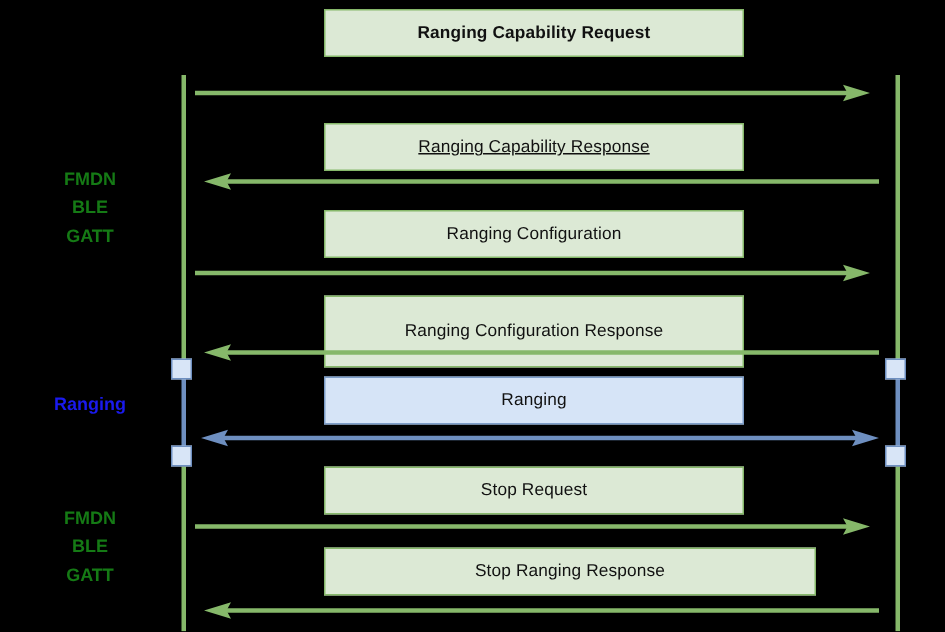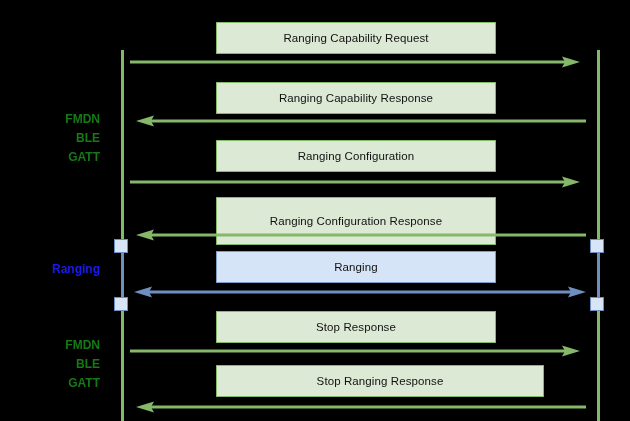--- a/index.html
+++ b/index.html
@@ -60,21 +60,21 @@
   
   .arrow {
     position: absolute;
     height: 12px;
   }
   .arrow svg { display: block; }
 
   
   .sidelabel {
     position: absolute;
-    text-align: right;
+    text-align: center;
     font-size: 12px;
     font-weight: bold;
     line-height: 19px;
     white-space: pre-line;
   }
   .sidelabel.green { color: #157a15; }
   .sidelabel.blue  { color: #1a1aee; }
 </style>
 </head>
 <body>
@@ -97,29 +97,29 @@
   <div class="sidelabel green" style="left:20px; top:110px; width:80px;">FMDN
 BLE
 GATT</div>
 
   <div class="sidelabel blue" style="left:20px; top:260px; width:80px;">Ranging</div>
 
   <div class="sidelabel green" style="left:20px; top:336px; width:80px;">FMDN
 BLE
 GATT</div>
 
-  <div class="msgbox green" style="left:216px; top:22px; width:280px; height:32px;">Ranging Capability Request</div>
+  <div class="msgbox green" style="left:216px; top:6px; width:280px; height:32px;font-weight:bold;">Ranging Capability Request</div>
   <div class="arrow" style="left:130px; top:56px; width:450px;">
     <svg width="450" height="12" viewBox="0 0 450 12">
       <line x1="0" y1="6" x2="438" y2="6" stroke="#86b86a" stroke-width="3"></line>
       <polygon points="450,6 432,0.5 435,6 432,11.5" fill="#86b86a"></polygon>
     </svg>
   </div>
 
-  <div class="msgbox green" style="left:216px; top:82px; width:280px; height:32px;">Ranging Capability Response</div>
+  <div class="msgbox green" style="left:216px; top:82px; width:280px; height:32px;text-decoration:underline;">Ranging Capability Response</div>
   <div class="arrow" style="left:136px; top:115px; width:450px;">
     <svg width="450" height="12" viewBox="0 0 450 12">
       <line x1="12" y1="6" x2="450" y2="6" stroke="#86b86a" stroke-width="3"></line>
       <polygon points="0,6 18,0.5 15,6 18,11.5" fill="#86b86a"></polygon>
     </svg>
   </div>
 
   <div class="msgbox green" style="left:216px; top:140px; width:280px; height:32px;">Ranging Configuration</div>
   <div class="arrow" style="left:130px; top:176px; width:450px;">
     <svg width="450" height="12" viewBox="0 0 450 12">
@@ -138,21 +138,21 @@
 
   <div class="msgbox blue" style="left:216px; top:251px; width:280px; height:32px;">Ranging</div>
   <div class="arrow" style="left:134px; top:286px; width:452px;">
     <svg width="452" height="12" viewBox="0 0 452 12">
       <line x1="12" y1="6" x2="440" y2="6" stroke="#6e8fc0" stroke-width="3"></line>
       <polygon points="0,6 18,0.5 15,6 18,11.5" fill="#6e8fc0"></polygon>
       <polygon points="452,6 434,0.5 437,6 434,11.5" fill="#6e8fc0"></polygon>
     </svg>
   </div>
 
-  <div class="msgbox green" style="left:216px; top:311px; width:280px; height:32px;">Stop Response</div>
+  <div class="msgbox green" style="left:216px; top:311px; width:280px; height:32px;">Stop Request</div>
   <div class="arrow" style="left:130px; top:345px; width:450px;">
     <svg width="450" height="12" viewBox="0 0 450 12">
       <line x1="0" y1="6" x2="438" y2="6" stroke="#86b86a" stroke-width="3"></line>
       <polygon points="450,6 432,0.5 435,6 432,11.5" fill="#86b86a"></polygon>
     </svg>
   </div>
 
   <div class="msgbox green" style="left:216px; top:365px; width:328px; height:32px;">Stop Ranging Response</div>
   <div class="arrow" style="left:136px; top:401px; width:450px;">
     <svg width="450" height="12" viewBox="0 0 450 12">

